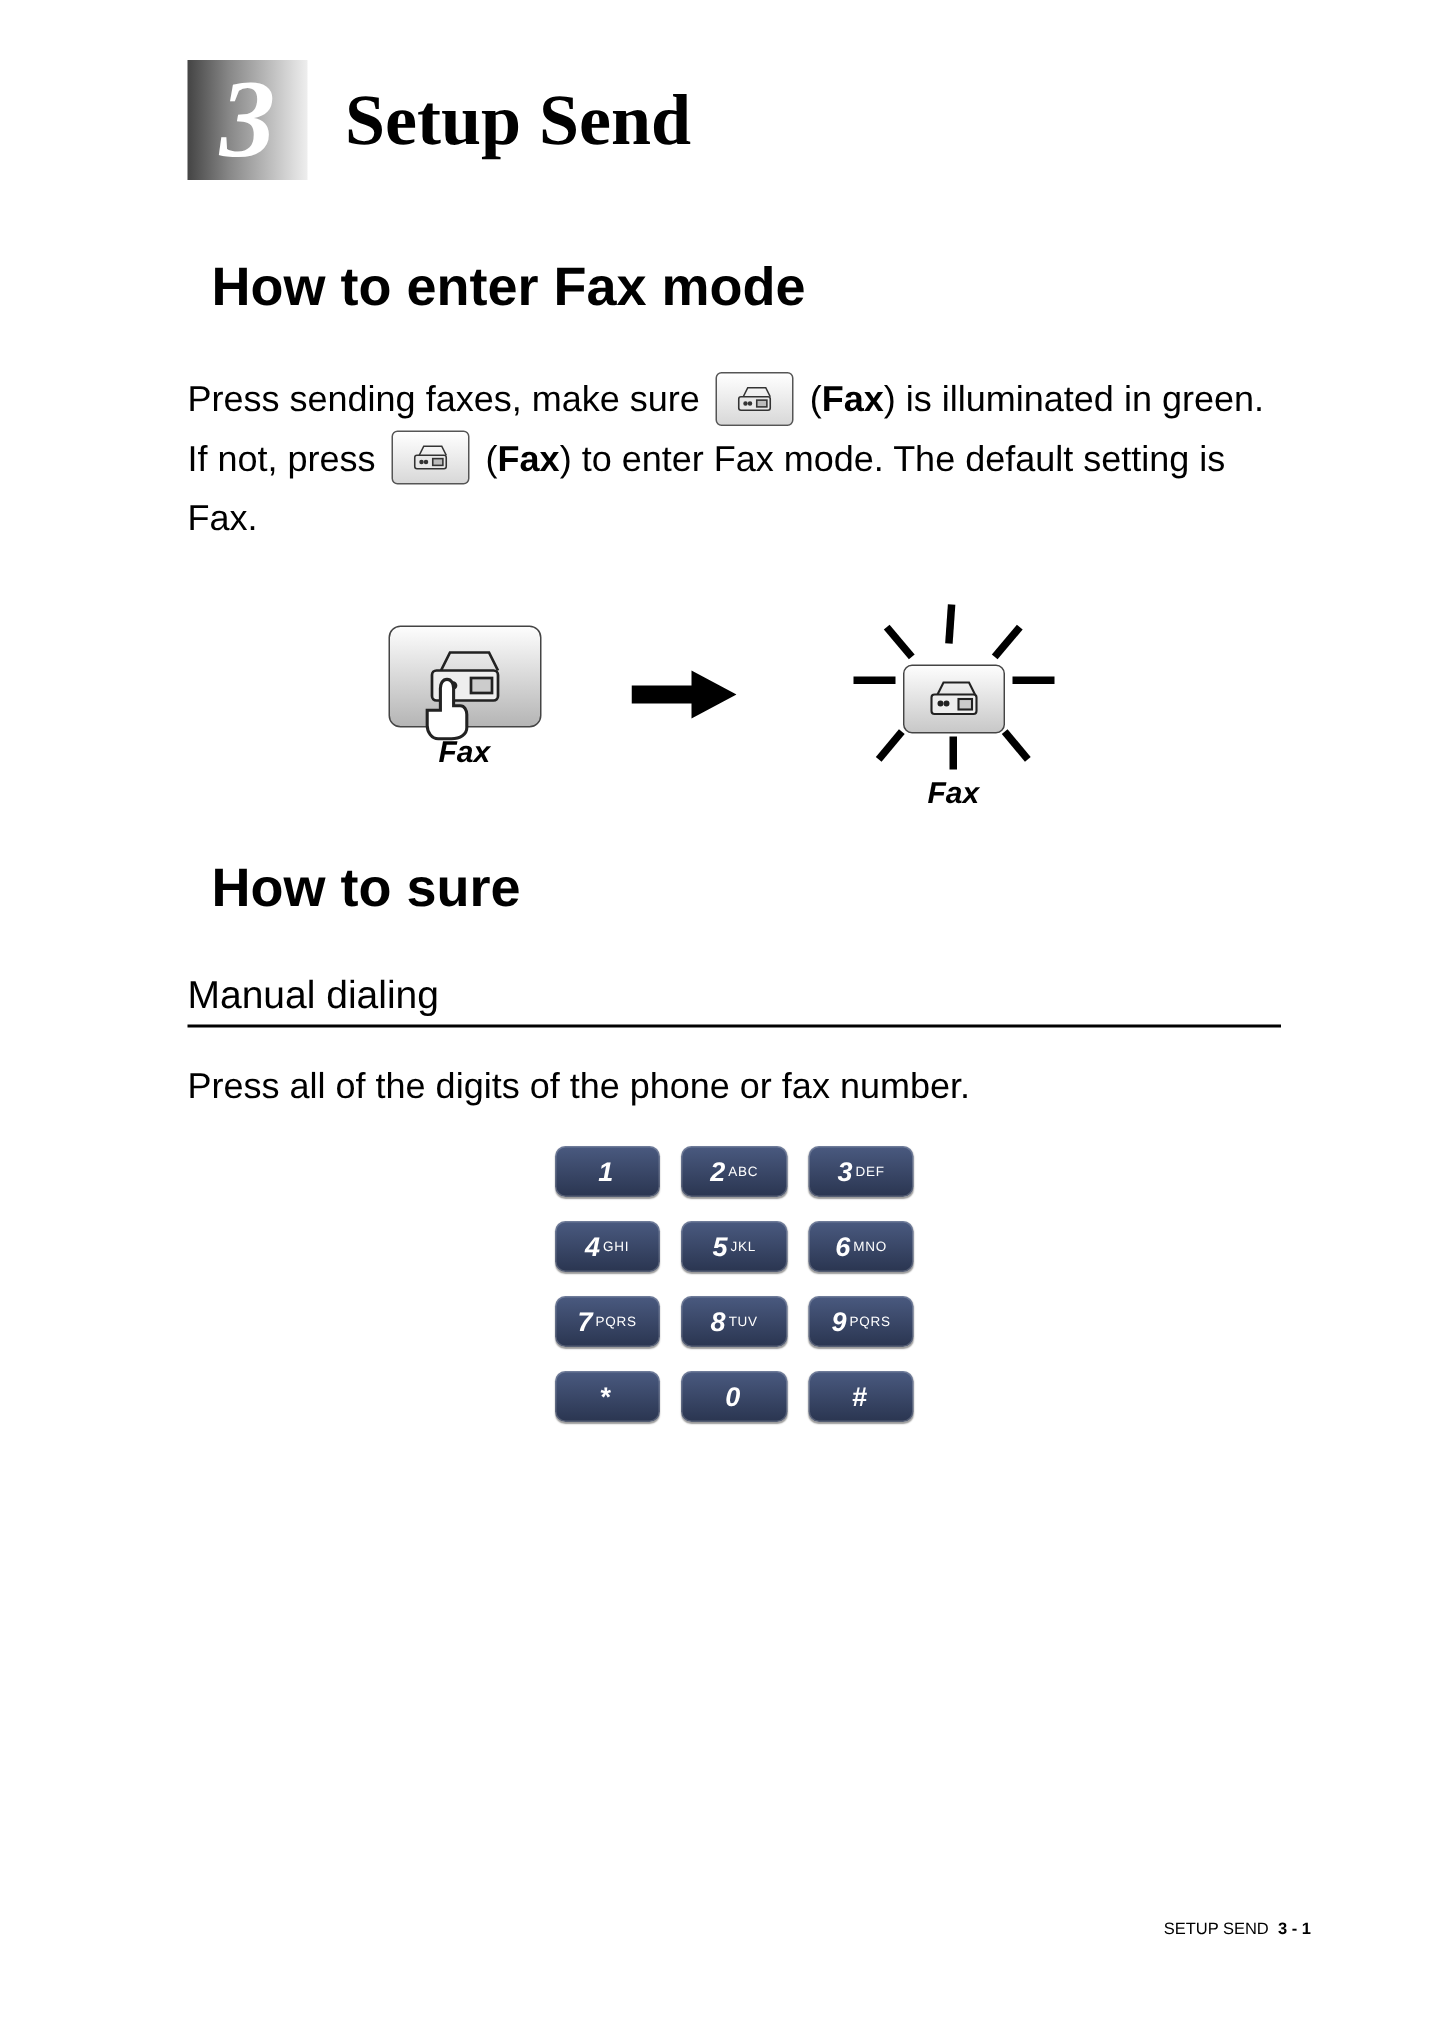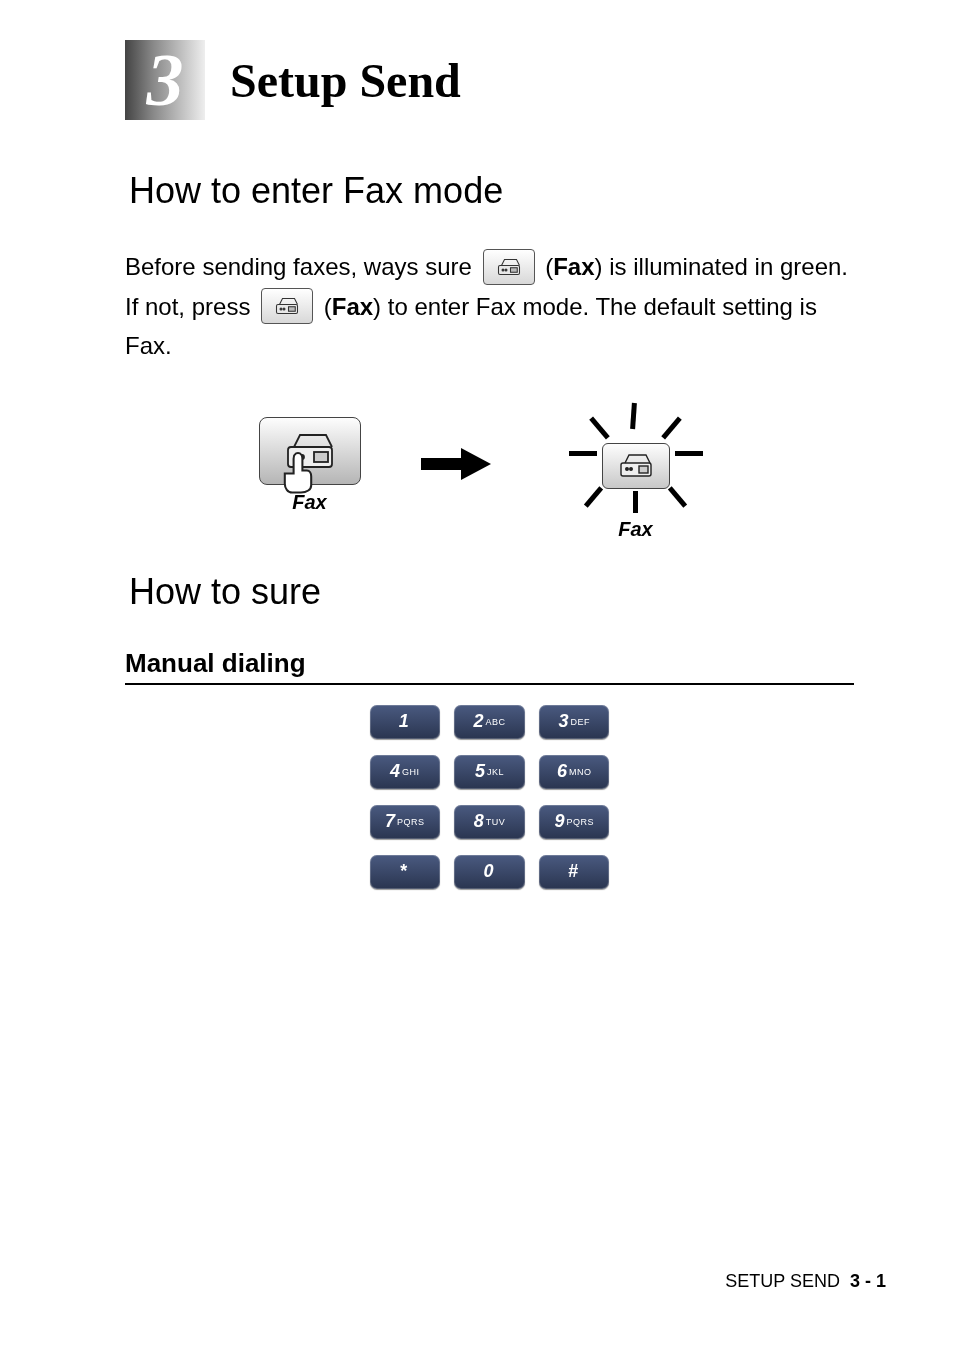--- a/index.html
+++ b/index.html
@@ -43,23 +43,23 @@
     color:#ffffff;
     line-height:1;
   }
   .chapter-title {
     font-family:"Times New Roman", serif;
     font-weight:bold;
     font-size:48px;
   }
   .section-heading {
     font-family:Arial, Helvetica, sans-serif;
-    font-weight:normal;
+    font-weight:bold;
     font-size:36px;
-    margin:25px 0 35px 4px;
+    margin:25px 0 35px 16px;
   }
   .body-text {
     font-size:24px;
     line-height:1.65;
   }
   .inline-fax-btn {
     display:inline-flex;
     vertical-align:middle;
     align-items:center;
     justify-content:center;
@@ -126,21 +126,21 @@
   .illuminated .keyface svg { width:40px; height:28px; }
   .illuminated .kl {
     position:absolute; bottom:0; left:0; right:0; text-align:center;
     font-weight:bold; font-style:italic; font-size:20px; z-index:2;
   }
   .ray {
     position:absolute; background:#000; z-index:1;
   }
   
   .sub-heading {
-    font-weight:bold;
+    font-weight:normal;
     font-size:26px;
     border-bottom:2px solid #000;
     padding-bottom:4px;
     margin:30px 0 20px 0;
   }
   
   .keypad {
     width:240px;
     margin:20px auto 0 auto;
     display:grid;
@@ -161,41 +161,41 @@
   }
   .key .digit { font-size:18px; margin-right:2px; font-style:italic;}
   .key .letters { font-size:9px; font-weight:normal; letter-spacing:0.5px;}
   .key.sym .digit{font-style:normal;}
   .key0 { grid-column:2; }
   .keyhash { grid-column:3; }
   
   .footer {
     position:absolute;
     bottom:60px;
-    right:68px;
-    font-size:18px;
+    right:80px;
+    font-size:11px;
   }
   .footer .ft-bold { font-weight:bold; }
 </style>
 </head>
 <body>
 
 <div class="page">
 
   <div class="chapter-header">
     <div class="chapter-badge">
       <span>3</span>
     </div>
     <div class="chapter-title">Setup Send</div>
   </div>
 
   <div class="section-heading">How to enter Fax mode</div>
 
   <div class="body-text">
-    <span>Before sending faxes, ways sure </span>
+    <span>Press sending faxes, make sure </span>
     <span class="inline-fax-btn">
       <svg viewBox="0 0 40 28">
           <g fill="none" stroke="#333" stroke-width="1.4">
             <rect x="6" y="12" width="28" height="12" rx="2" fill="#e8e8e8"></rect>
             <path d="M10 12 L14 4 L30 4 L34 12"></path>
             <rect x="22" y="15" width="9" height="6" fill="#bbb"></rect>
             <circle cx="12" cy="18" r="1.3" fill="#333"></circle>
             <circle cx="16" cy="18" r="1.3" fill="#333"></circle>
           </g>
         </svg>
@@ -262,20 +262,21 @@
             </g>
           </svg>
       </div>
       <div class="kl">Fax</div>
     </div>
   </div>
 
   <div class="section-heading">How to sure</div>
 
   <div class="sub-heading">Manual dialing</div>
+  <div class="body-text">Press all of the digits of the phone or fax number.</div>
 
   <div class="keypad">
     <div class="key">
         <span class="digit">1</span>
         <span class="letters"></span>
       </div>
     <div class="key">
         <span class="digit">2</span>
         <span class="letters">ABC</span>
       </div>

